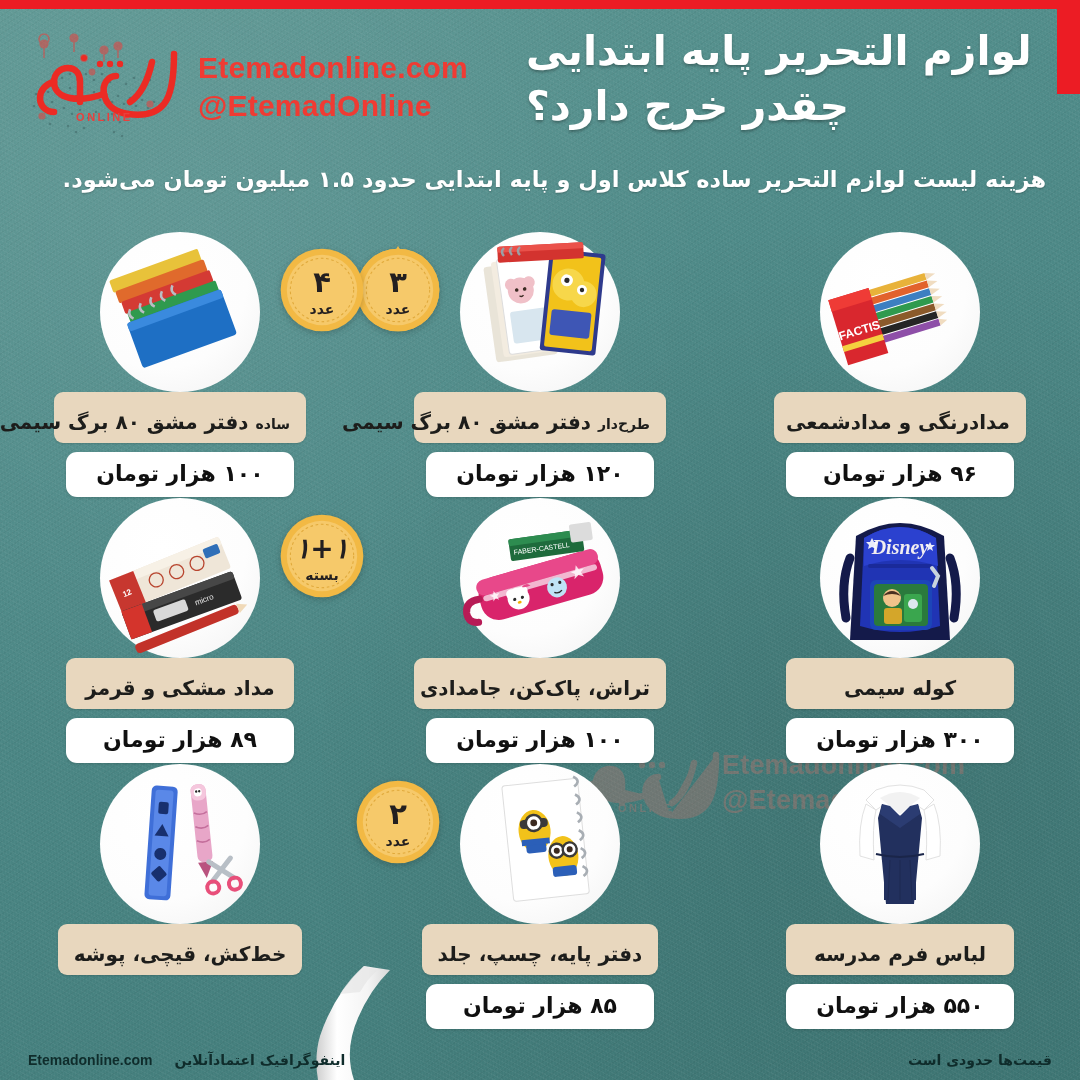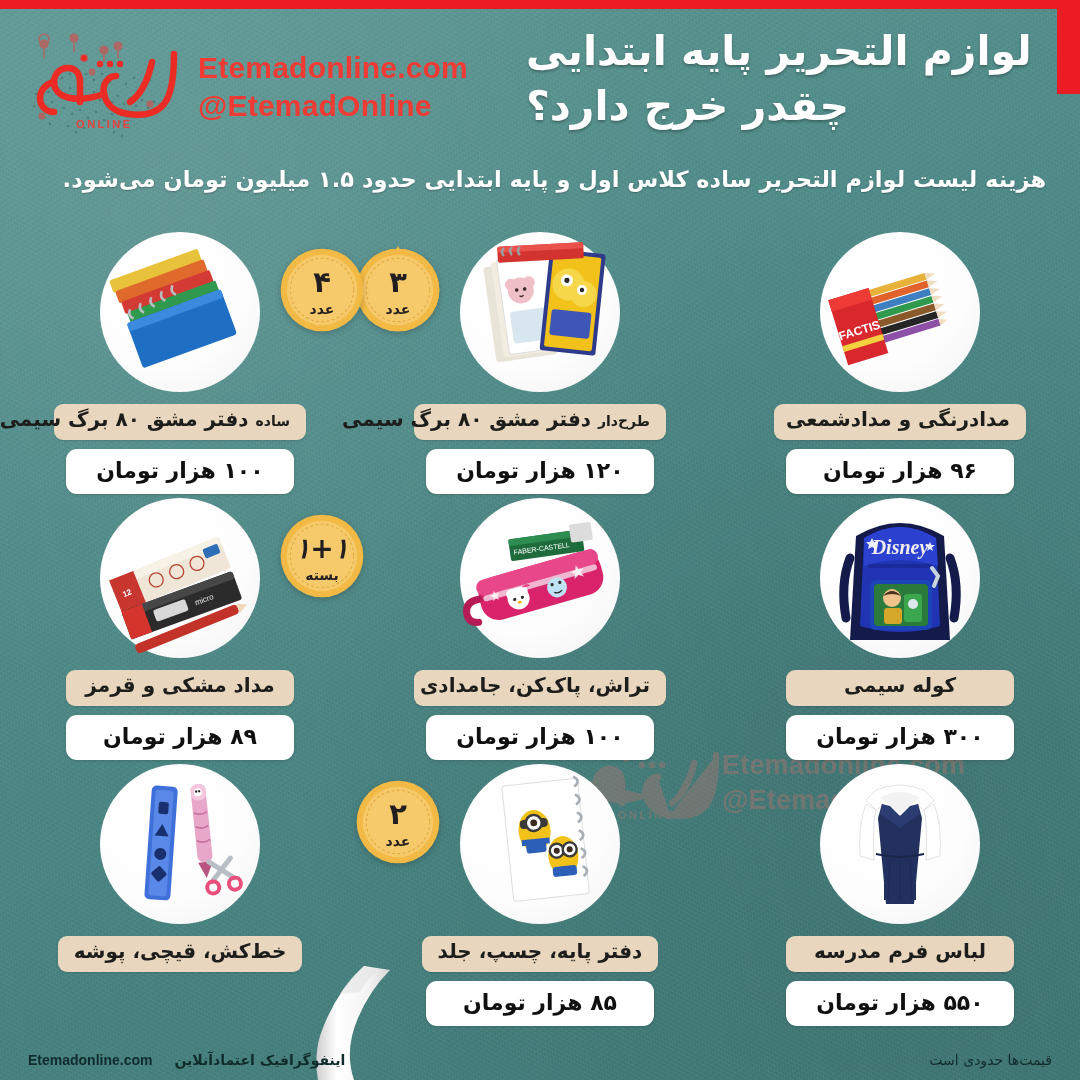--- a/index.html
+++ b/index.html
@@ -68,21 +68,21 @@
     position: absolute; inset: 0;
     opacity: .55;
   }
   .brand-mark .logo-fa {
     position: absolute;
     top: 14px; left: 6px;
     width: 160px; height: 78px;
   }
   .brand-mark .online-word {
     position: absolute;
-    bottom: 12px; left: 58px;
+    bottom: 19px; left: 58px;
     font-size: 11px;
     letter-spacing: 2.5px;
     color: #e8403d;
     font-family: "Liberation Sans", sans-serif;
     font-weight: bold;
   }
   .brand-text {
     display: flex;
     flex-direction: column;
     justify-content: center;
@@ -210,24 +210,24 @@
     font-size: 14px;
     font-weight: bold;
     line-height: 1;
     margin-top: 5px;
   }
   .badge.pos-left  { left: -6px;  top: 10px; }
   .badge.pos-right { right: -6px; top: 10px; }
 
   
   .name-pill {
-    margin-top: 16px;
+    margin-top: 4px;
     min-width: 228px;
     max-width: 252px;
-    padding: 3px 16px 9px;
+    padding: 18px 16px 9px;
     background: #e8d7be;
     border-radius: 9px;
     text-align: center;
     color: #1d1d1b;
     font-weight: bold;
     font-size: 20px;
     line-height: 1.2;
     white-space: nowrap;
     box-shadow: 0 1px 2px rgba(0,0,0,.14);
   }
@@ -281,21 +281,21 @@
   }
   .footer .site {
     font-family: "Liberation Sans", sans-serif;
     direction: ltr;
   }
   .footer .fr {
     position: absolute;
     right: 28px; bottom: 12px;
     color: #0f2c2b;
     font-size: 14px;
-    font-weight: normal;
+    font-weight: bold;
     white-space: nowrap;
   }
 </style>
 </head>
 <body>
 
 <div id="poster">
 
   <div class="red-top"></div>
   <div class="red-bar-right"></div>

